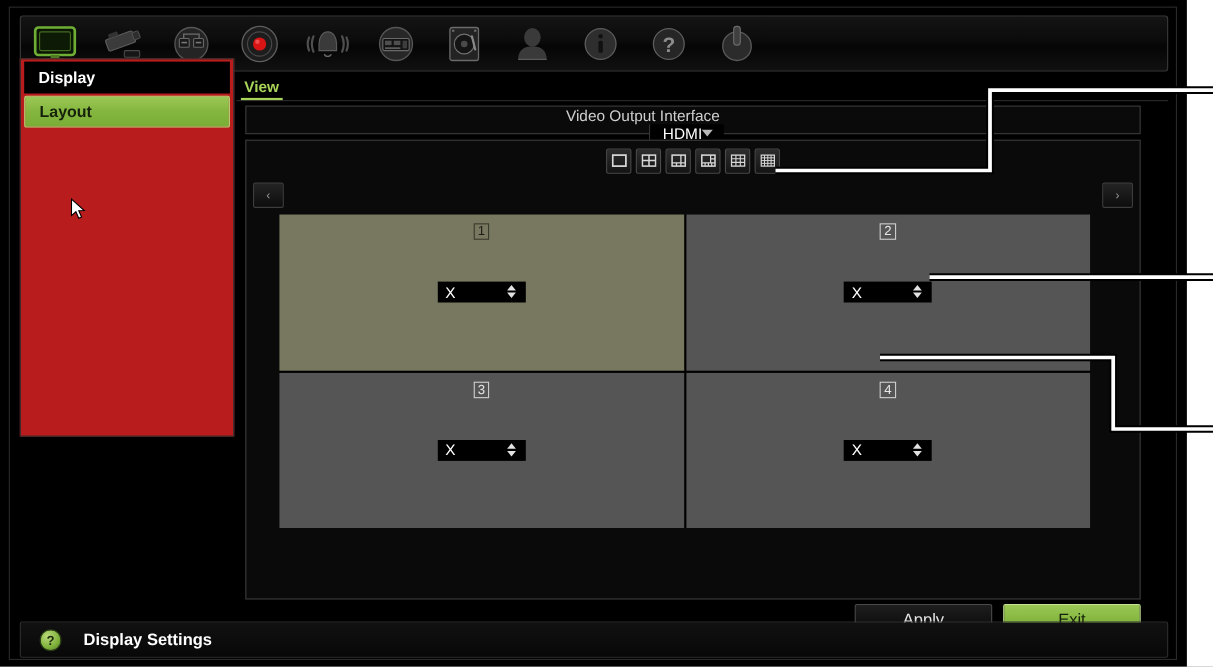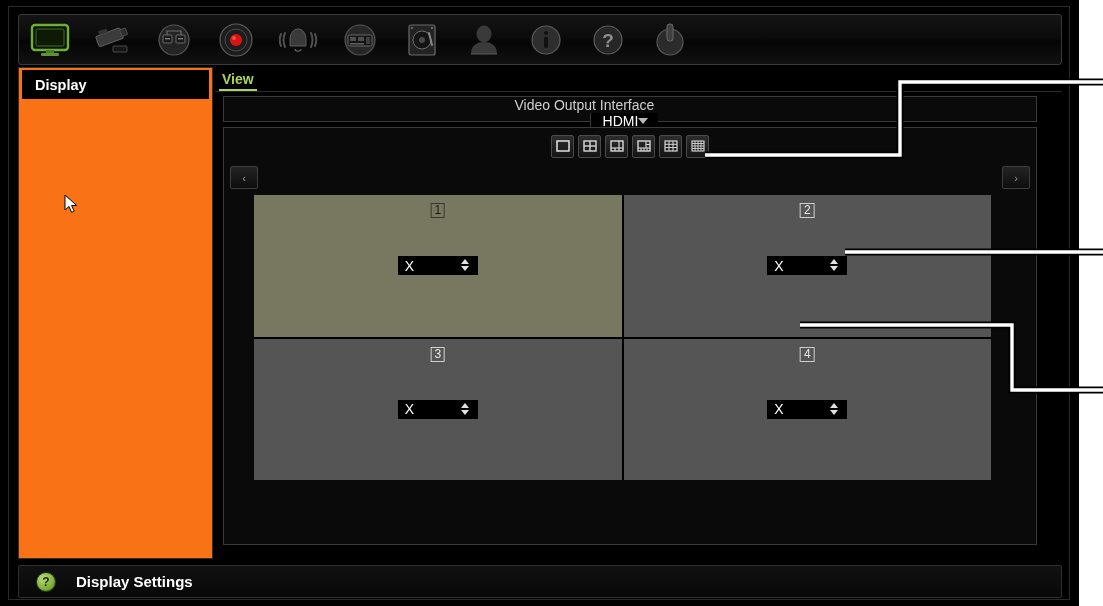--- a/index.html
+++ b/index.html
@@ -34,22 +34,22 @@
   }
   .tb-item{
     width:62px;height:46px;
     display:flex;align-items:center;justify-content:center;
     position:relative;
   }
   .tb-item svg{display:block;}
 
   
   #sidebar{
-    position:absolute;left:9px;top:60px;width:195px;height:492px;
-    background:#f97316;
+    position:absolute;left:9px;top:46px;width:195px;height:344px;
+    background:#b91c1c;
     border:1px solid #2f2f2f;
     box-sizing:border-box;
   }
   .side-item{
     height:29px;margin:2px 3px 0 3px;
     display:flex;align-items:center;
     padding-left:13px;
     color:#e8e8e8;font-size:14.5px;
     box-sizing:border-box;
   }
@@ -350,20 +350,23 @@
             <rect x="14" y="2" width="6" height="17" rx="2.6" fill="#3f3f3f" stroke="#6b6b6b" stroke-width="1"></rect>
           </svg>
         </span>
       </div>
 
     </div>
 
     <div id="sidebar">
       <div class="side-item header">
         <span>Display</span>
+      </div>
+      <div class="side-item selected">
+        <span>Layout</span>
       </div>
       <svg id="cursor" viewBox="0 0 14 20">
         <path d="M1 1 L1 16 L5 12.5 L7.6 18.4 L10.2 17.2 L7.6 11.6 L12.6 11.4 Z" fill="#ffffff" stroke="#000000" stroke-width="1"></path>
       </svg>
     </div>
 
     <div id="content">
 
       <div id="tabbar">
         <div class="tab-rule"></div>
@@ -480,20 +483,24 @@
               <span class="spin">
                   <span class="up"></span>
                   <span class="dn"></span>
                 </span>
             </div>
           </div>
 
         </div>
       </div>
 
+      <div id="btn-row">
+        <div class="btn" id="btn-apply">Apply</div>
+        <div class="btn" id="btn-exit">Exit</div>
+      </div>
 
     </div>
 
     <div id="statusbar">
       <div id="help-badge">?</div>
       <div id="status-text">Display Settings</div>
     </div>
 
   </div>
 </div>

